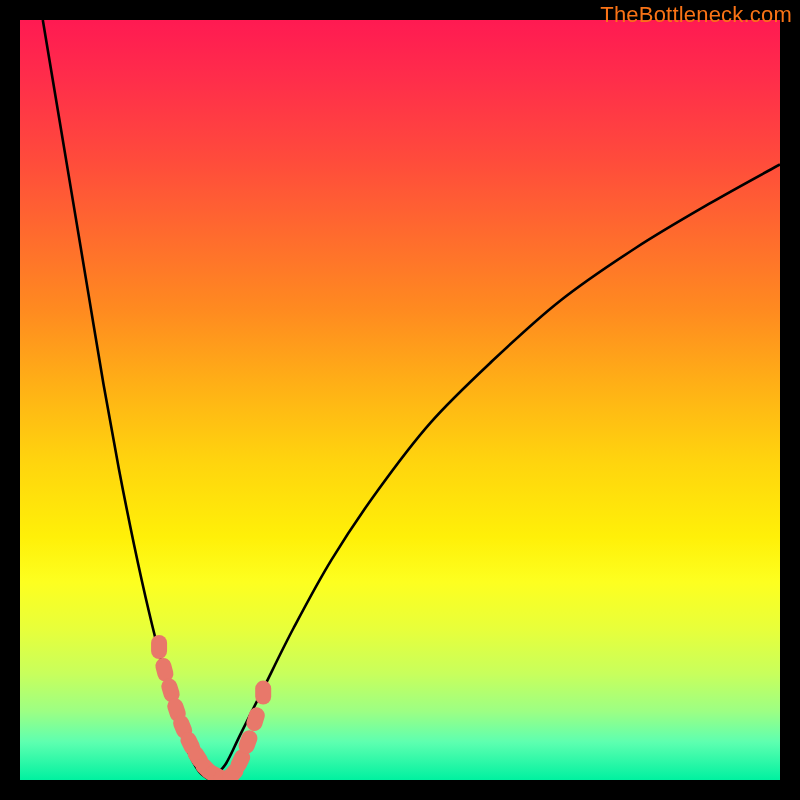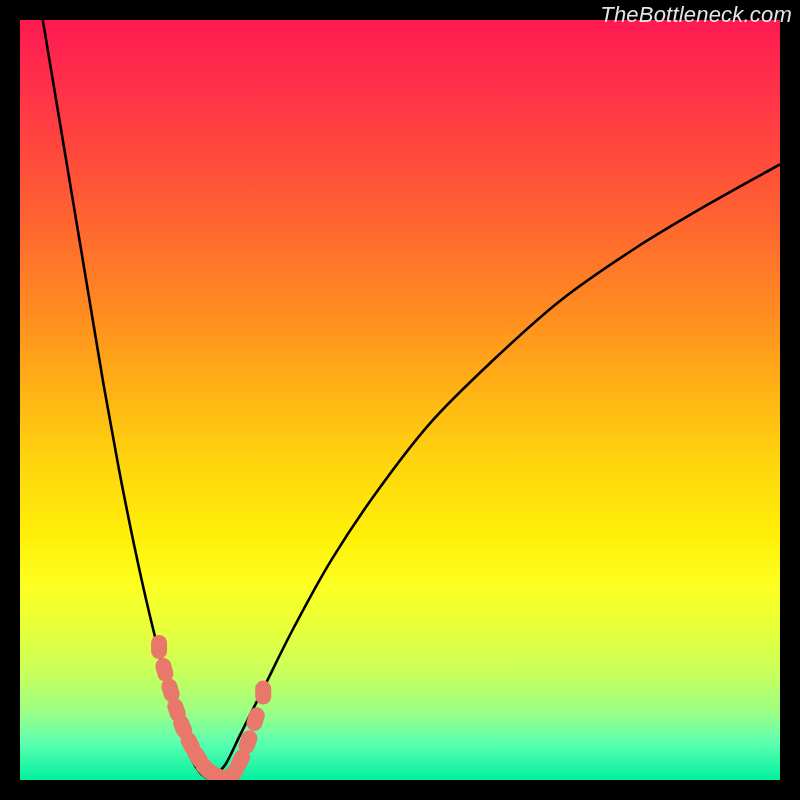--- a/index.html
+++ b/index.html
@@ -43,26 +43,25 @@
       #c8ff5c 86%,
       #9cff84 91%,
       #5effb0 95%,
       #00f1a0 100%
     );
   }
   .watermark {
     position: absolute;
     top: 2px;
     right: 8px;
-    color: #e5e5e5;
+    color: #f97316;
     font-size: 22px;
     font-weight: 500;
     letter-spacing: 0.2px;
     user-select: none;
-    font-style: italic;
   }
   svg.curve {
     position: absolute;
     inset: 0;
     width: 760px;
     height: 760px;
   }
   .marker {
     fill: #e8786a;
   }

